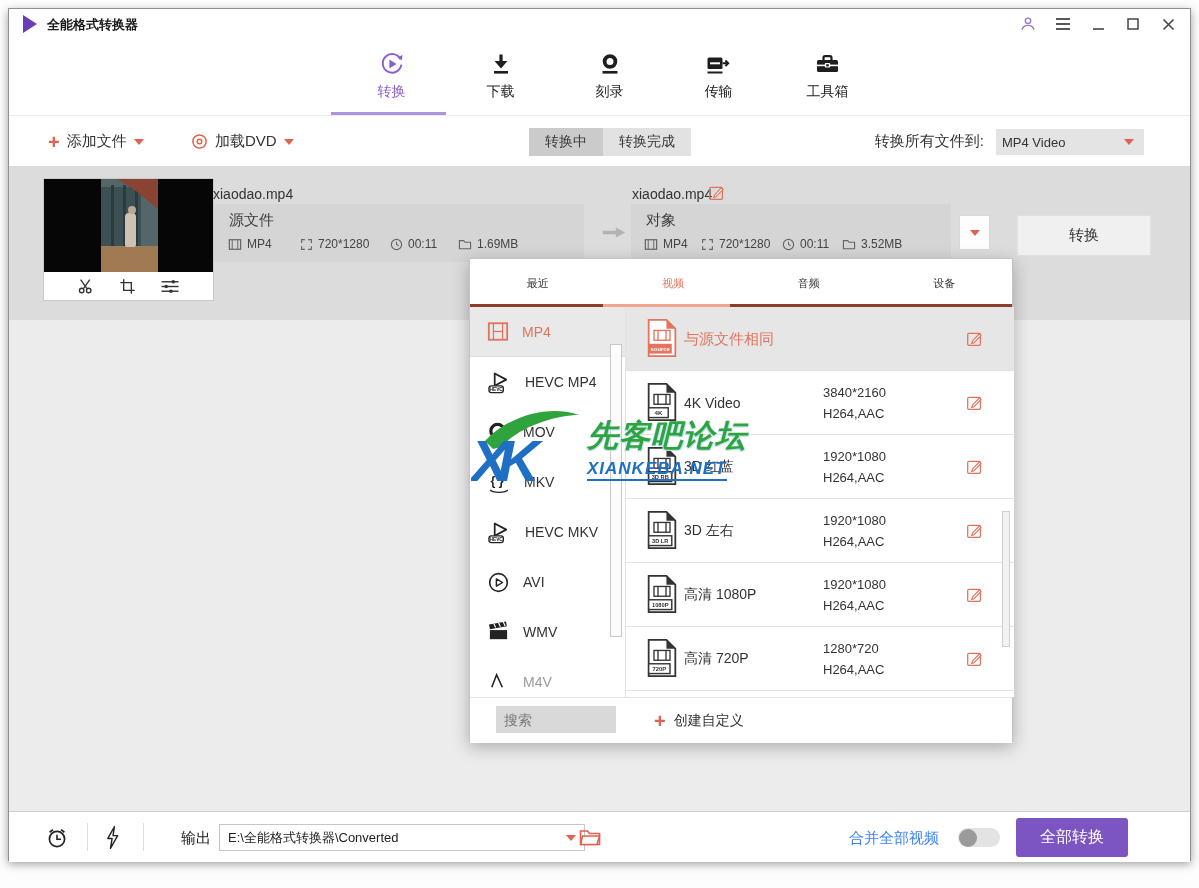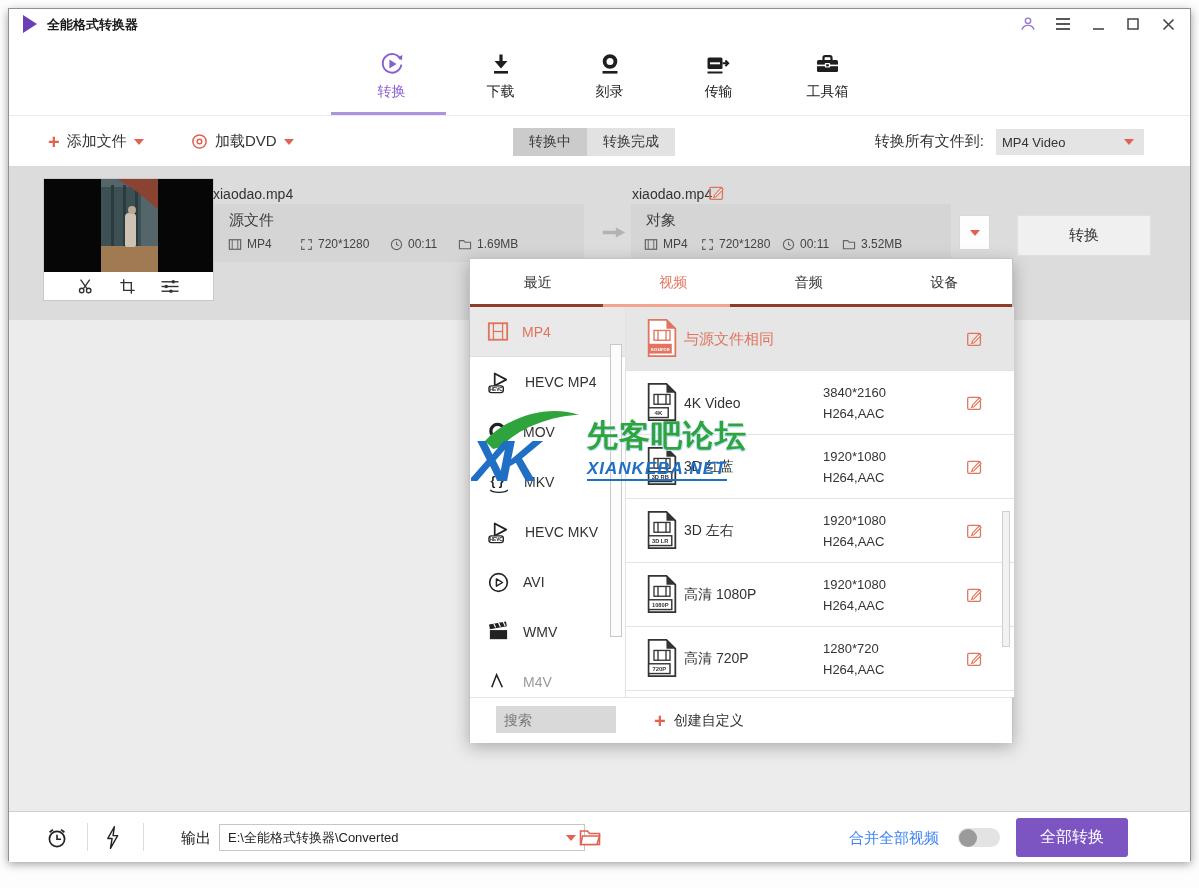--- a/index.html
+++ b/index.html
@@ -27,21 +27,21 @@
   .nav-tab .nv-label { font-size:14px; }
   .nav-tab.active { color:#8a5fd0; }
   .nav-underline { position:absolute; left:322px; bottom:0; width:115px; height:3px; background:#ab93dd; }
 
   
   .toolbar { position:absolute; left:0; top:107px; width:100%; height:51px; background:#fff; border-bottom:1px solid #d9d9d9; }
   .tb-group { position:absolute; top:0; height:51px; display:flex; align-items:center; gap:7px; }
   .plus-red { color:#e0624f; font-size:20px; font-weight:bold; line-height:1; }
   .tb-text { font-size:15px; color:#333; }
   .caret { width:0; height:0; border-left:5px solid transparent; border-right:5px solid transparent; border-top:6px solid #e0624f; display:inline-block; }
-  .seg { position:absolute; left:504px; top:12px; display:flex;text-align:right; }
+  .seg { position:absolute; left:520px; top:12px; display:flex;text-align:right; }
   .seg-btn { height:28px; display:flex; align-items:center; padding:0 16px; font-size:14px; color:#3a3a3a; }
   .seg-btn.on { background:#cbcbcb; }
   .seg-btn.off { background:#e2e2e2; }
   .convert-to-label { position:absolute; right:206px; top:16px; font-size:15px; color:#333; }
   .fmt-select { position:absolute; left:987px; top:13px; width:148px; height:26px; background:#e4e4e4;
                 display:flex; align-items:center; padding:0 6px; font-size:13px; color:#333; }
   .fmt-select .caret { position:absolute; right:10px; }
 
   
   .main { position:absolute; left:0; top:158px; width:100%; height:644px; background:#ececec; }
@@ -69,21 +69,21 @@
   .arrow-mid { position:absolute; left:592px; top:58px; }
   .tgt-dd { position:absolute; left:950px; top:48px; width:31px; height:35px; background:#fdfdfd; border:1px solid #d8d8d8;
             display:flex; align-items:center; justify-content:center; }
   .convert-btn { position:absolute; left:1008px; top:48px; width:134px; height:41px; background:#f0f0f0; border:1px solid #e0e0e0;
                  display:flex; align-items:center; justify-content:center; font-size:15px; color:#333; }
 
   
   .popup { position:absolute; left:460px; top:91px; width:544px; height:484px; background:#fff;
            border:1px solid #c4c4c4; box-shadow:0 5px 16px rgba(0,0,0,.28); z-index:30; }
   .pp-tabs { position:absolute; left:0; top:0; width:100%; height:48px; display:flex; }
-  .pp-tab { width:136px; display:flex; align-items:center; justify-content:center; font-size:14px; color:#333;text-align:right; }
+  .pp-tab { width:136px; display:flex; align-items:center; justify-content:center; font-size:11px; color:#333;text-align:right; }
   .pp-tab.active { color:#e0745e; }
   .pp-tabline { position:absolute; left:0; top:45px; width:100%; height:3px; background:#8e3c2b; }
   .pp-tabline-active { position:absolute; left:133px; top:45px; width:127px; height:3px; background:#f2a58e; z-index:1; }
 
   .fmt-list { position:absolute; left:0; top:48px; width:155px; height:390px; overflow:hidden; background:#fff; }
   .fmt-item { position:relative; height:50px; display:flex; align-items:center; padding-left:17px; gap:13px; color:#333; }
   .fmt-item .f-label { font-size:14px; }
   .fmt-item.active { background:#e9e9e9; color:#e0745e; border-bottom:1px solid #dedede; }
   .fmt-scroll { position:absolute; left:140px; top:85px; width:12px; height:293px; background:#fcfcfc; border:1px solid #c8c8c8; }
 
@@ -101,21 +101,21 @@
   .pp-bottom { position:absolute; left:0; top:438px; width:100%; height:46px; background:#fff; border-top:1px solid #e4e4e4; }
   .pp-search { position:absolute; left:26px; top:8px; width:120px; height:27px; background:#d9d9d9; border:none; outline:none;
                padding:9px 8px; font-size:14px; color:#333; font-family:inherit; }
   .pp-search::placeholder { color:#777; }
   .pp-custom { position:absolute; left:184px; top:0; height:46px; display:flex; align-items:center; gap:8px; }
   .pp-custom .label { font-size:14px; color:#333; }
 
   
   .watermark { position:absolute; left:462px; top:238px; z-index:40; pointer-events:none; display:flex; align-items:flex-start; }
   .wm-text { margin-left:4px; margin-top:10px; }
-  .wm-cn { font-size:31px; font-weight:bold; color:#2fa43c;
+  .wm-cn { font-size:31px; font-weight:bold; font-style:italic; color:#2fa43c;
            text-shadow:1px 1px 0 #bfe0f5,-1px 1px 0 #bfe0f5; letter-spacing:1px; }
   .wm-en { margin-top:2px; font-size:17px; font-weight:bold; font-style:italic; color:#1f6fc4;
            border-bottom:2px solid #1f6fc4; display:inline-block; letter-spacing:1px; }
 
   
   .bottombar { position:absolute; left:0; top:802px; width:100%; height:51px; background:#fff; border-top:1px solid #cfcfcf; }
   .bb-icon { position:absolute; top:14px; }
   .bb-div { position:absolute; top:11px; width:1px; height:28px; background:#ddd; }
   .out-label { position:absolute; left:172px; top:17px; font-size:15px; color:#222; }
   .out-select { position:absolute; left:210px; top:12px; width:366px; height:27px; background:#fff; border:1px solid #c6c6c6; }

